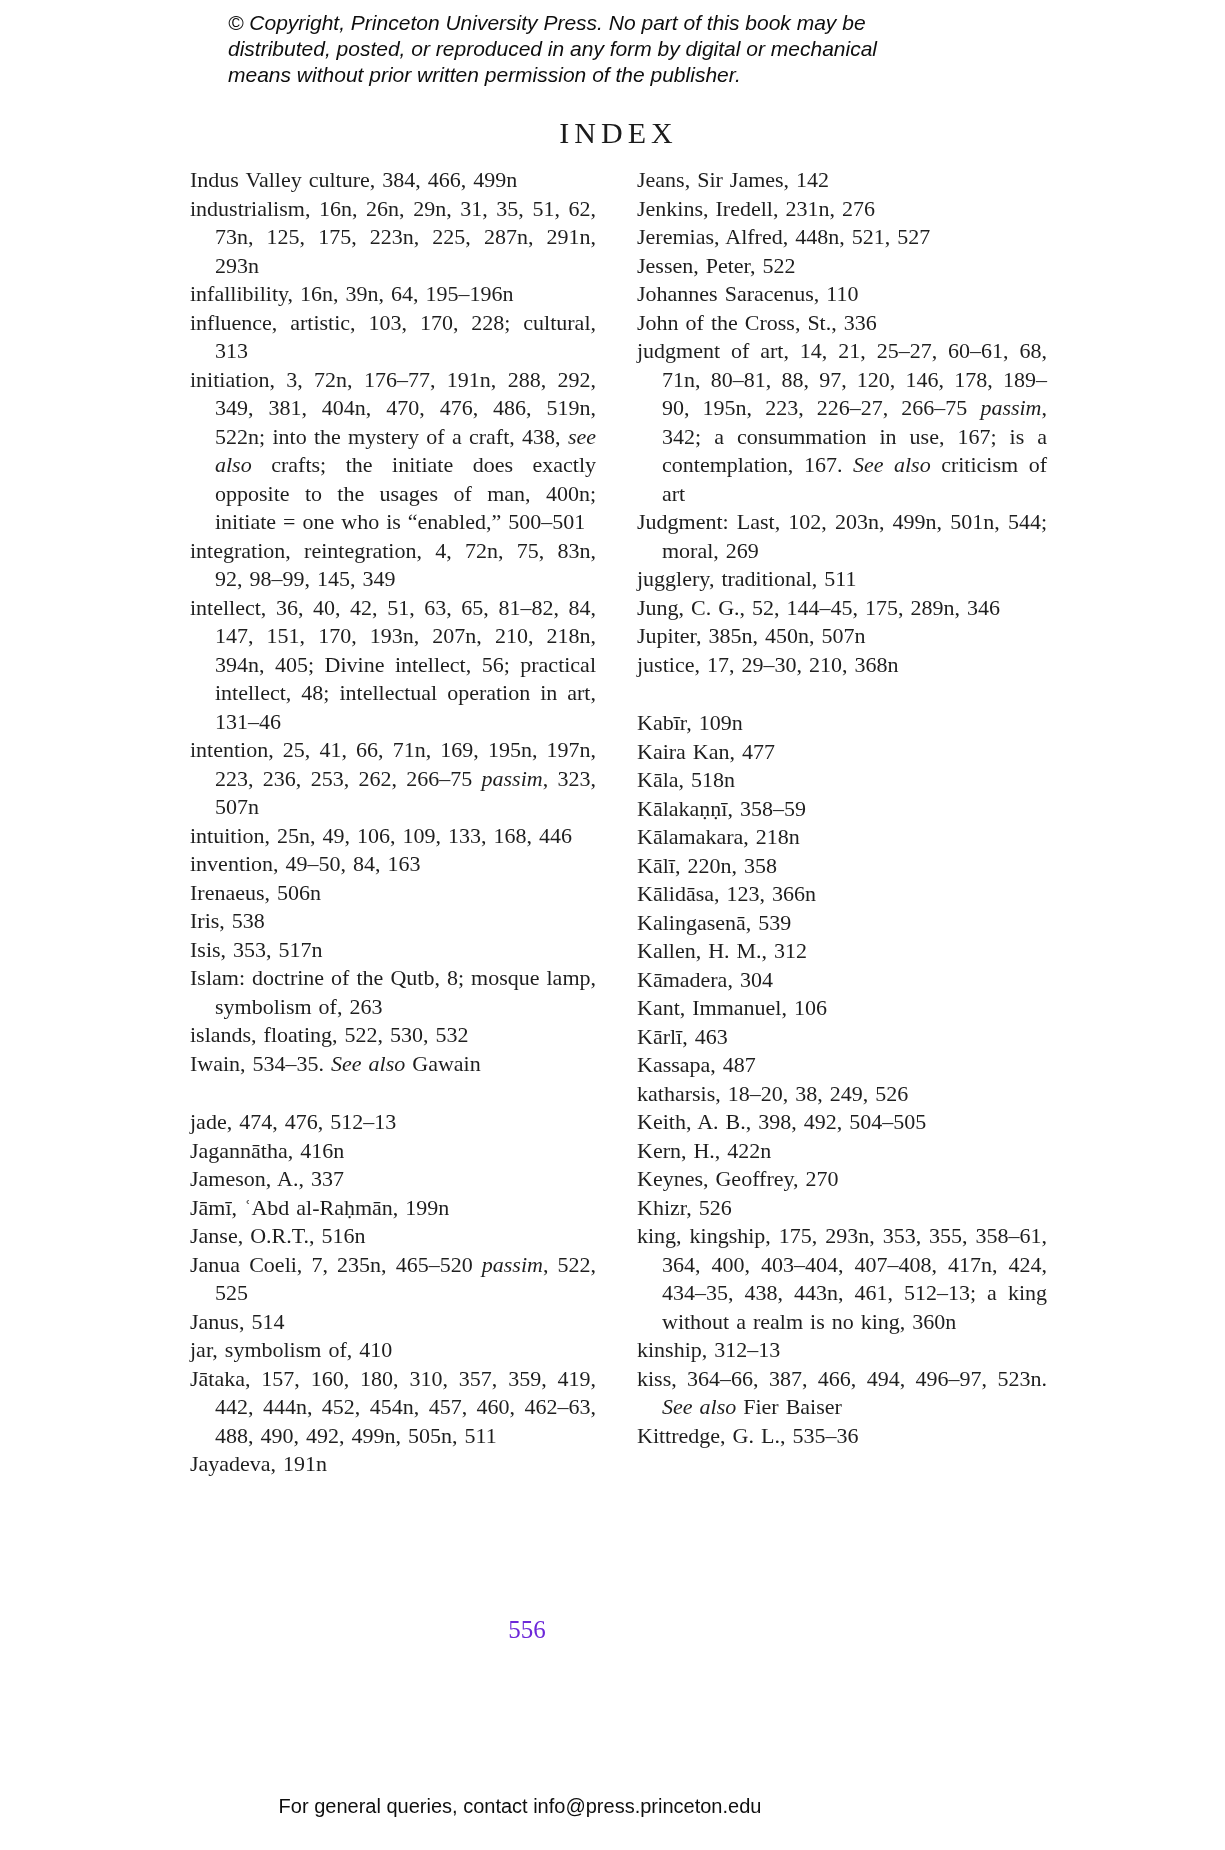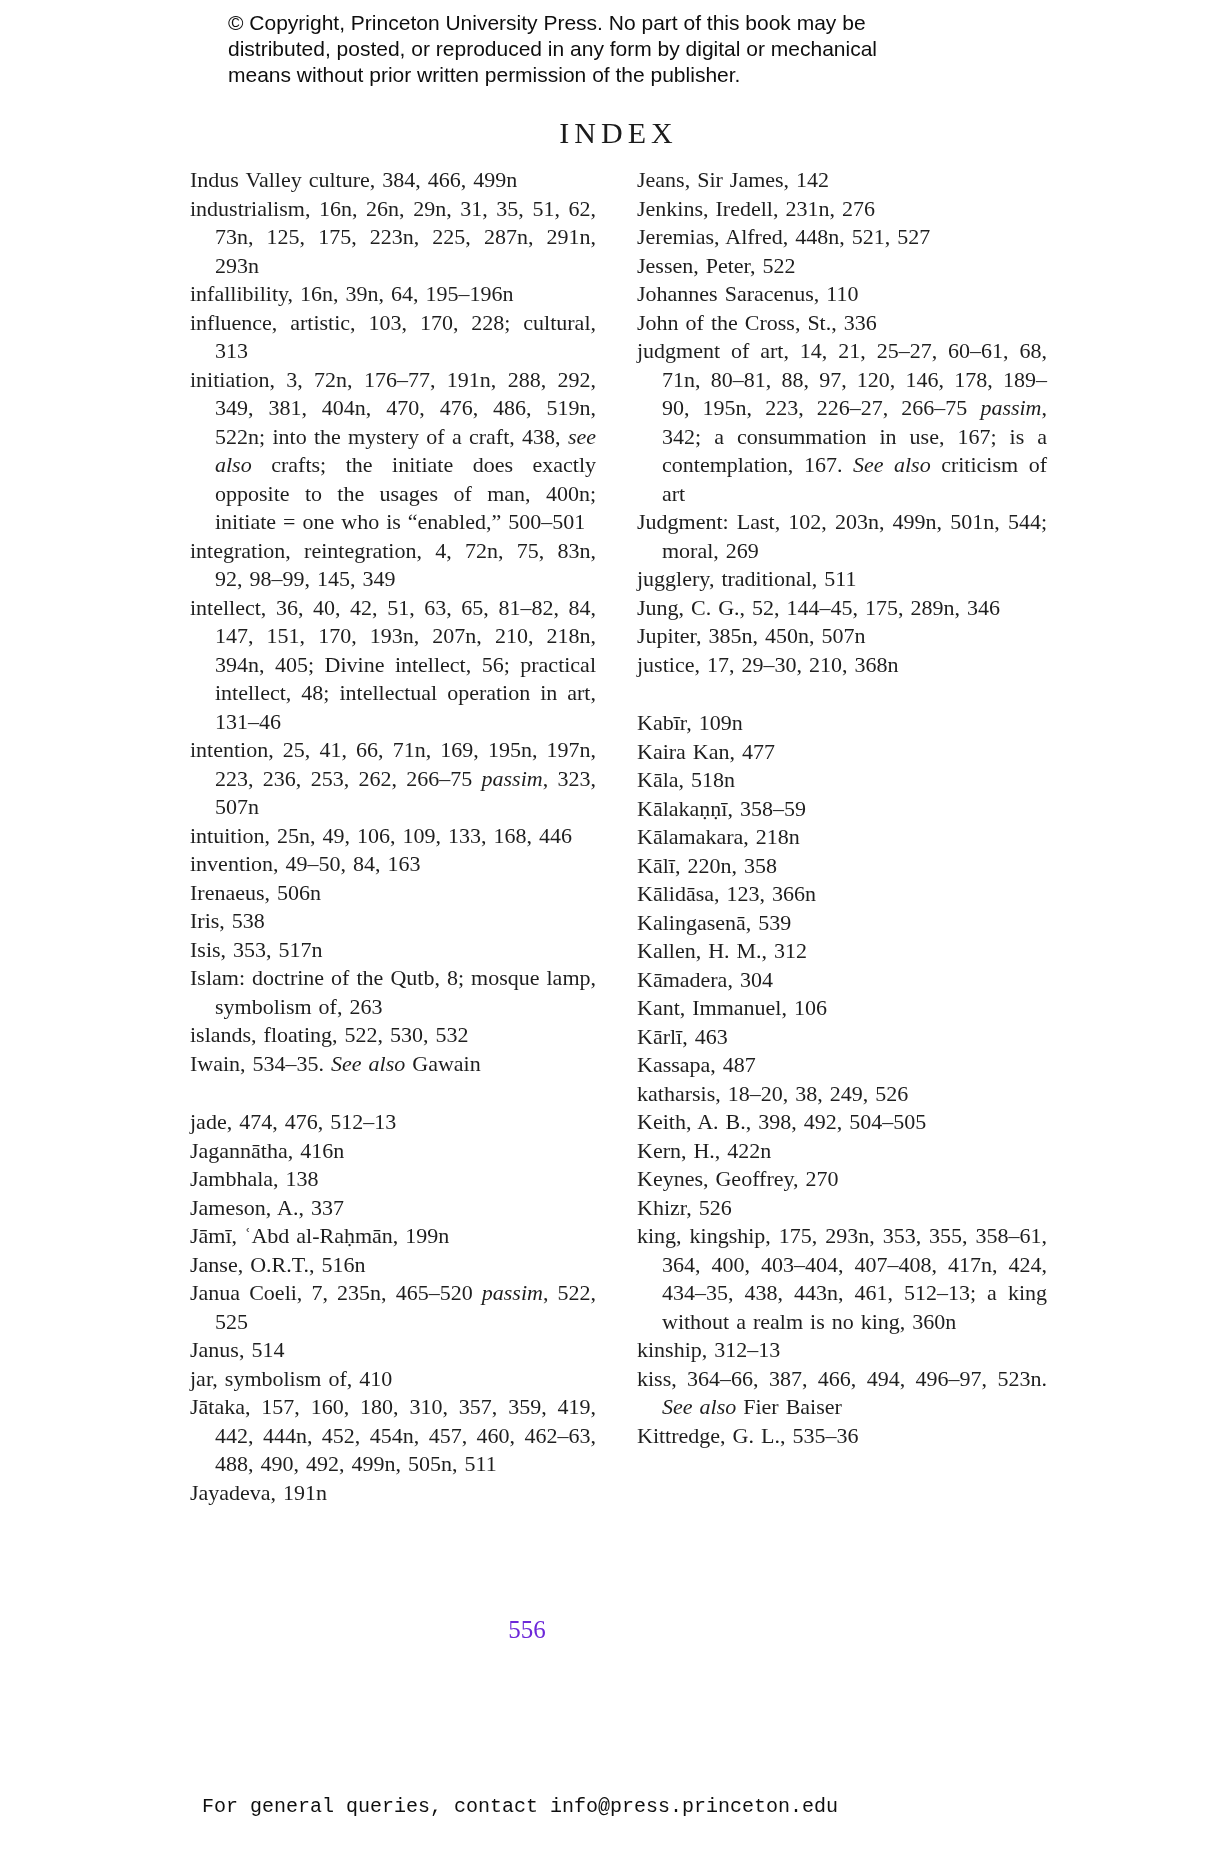--- a/index.html
+++ b/index.html
@@ -22,20 +22,21 @@
   }
   .copyright-block {
     position: absolute;
     left: 228px;
     top: 10px;
     font-family: "Liberation Sans", sans-serif;
     font-size: 21px;
     line-height: 26px;
     color: #0e0e0e;
     white-space: nowrap;
+    font-style: italic;
   }
   .index-title {
     position: absolute;
     left: 190px;
     top: 116px;
     width: 857px;
     text-align: center;
     font-size: 30px;
     letter-spacing: 5px;
     color: #1b1b1b;
@@ -69,21 +70,21 @@
     text-align: center;
     font-size: 25px;
     color: #6d28d9;
   }
   .footer-line {
     position: absolute;
     left: 0;
     top: 1795px;
     width: 1040px;
     text-align: center;
-    font-family: Liberation Mono, monospace;
+    font-family: Liberation Sans, sans-serif;
     font-size: 20px;
     color: #0e0e0e;
   }
 </style>
 </head>
 <body>
 
 <div class="scan-page">
 
   <div class="copyright-block">
@@ -106,21 +107,20 @@
       <p class="index-entry"><span>intuition, 25n, 49, 106, 109, 133, 168, 446</span></p>
       <p class="index-entry"><span>invention, 49–50, 84, 163</span></p>
       <p class="index-entry"><span>Irenaeus, 506n</span></p>
       <p class="index-entry"><span>Iris, 538</span></p>
       <p class="index-entry"><span>Isis, 353, 517n</span></p>
       <p class="index-entry"><span>Islam: doctrine of the Qutb, 8; mosque lamp, symbolism of, 263</span></p>
       <p class="index-entry"><span>islands, floating, 522, 530, 532</span></p>
       <p class="index-entry"><span>Iwain, 534–35. </span><em>See also</em><span> Gawain</span></p>
       <p class="index-entry section-start"><span>jade, 474, 476, 512–13</span></p>
       <p class="index-entry"><span>Jagannātha, 416n</span></p>
-      <p class="index-entry"><span>Jambhala, 138</span></p>
       <p class="index-entry"><span>Jameson, A., 337</span></p>
       <p class="index-entry"><span>Jāmī, ʿAbd al-Raḥmān, 199n</span></p>
       <p class="index-entry"><span>Janse, O.R.T., 516n</span></p>
       <p class="index-entry"><span>Janua Coeli, 7, 235n, 465–520 </span><em>passim</em><span>, 522, 525</span></p>
       <p class="index-entry"><span>Janus, 514</span></p>
       <p class="index-entry"><span>jar, symbolism of, 410</span></p>
       <p class="index-entry"><span>Jātaka, 157, 160, 180, 310, 357, 359, 419, 442, 444n, 452, 454n, 457, 460, 462–63, 488, 490, 492, 499n, 505n, 511</span></p>
       <p class="index-entry"><span>Jayadeva, 191n</span></p>
     </div>
   <div class="index-col col-right" id="col-right">

